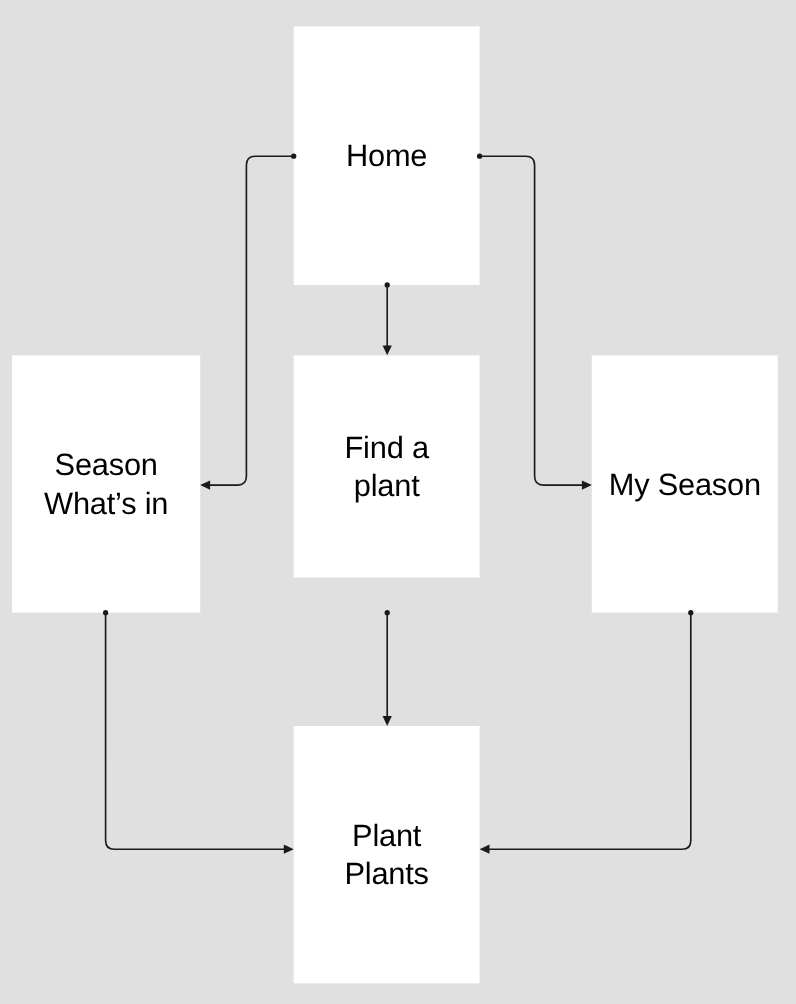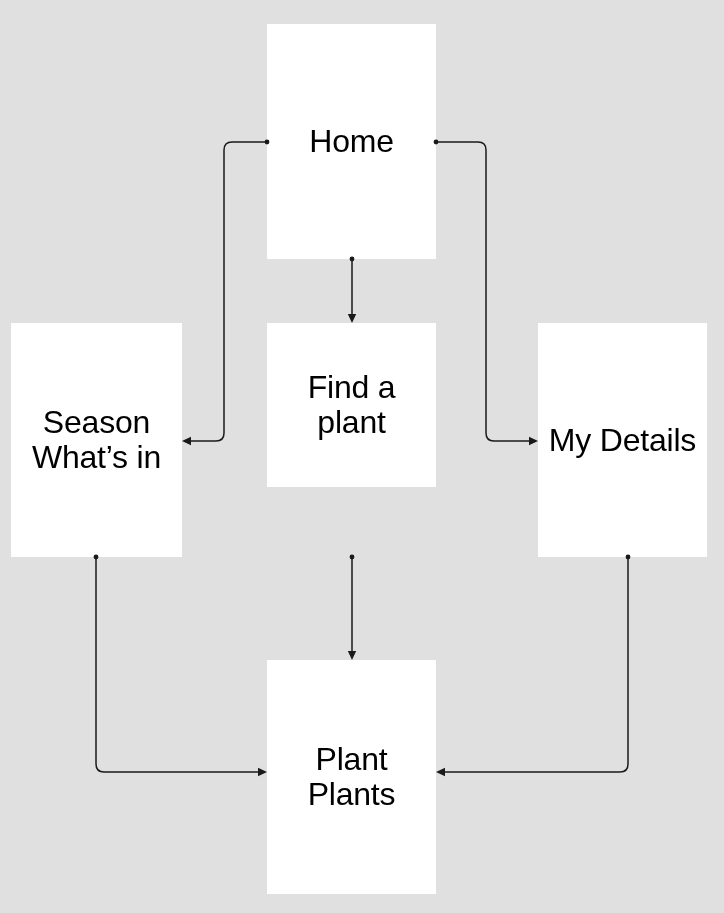--- a/index.html
+++ b/index.html
@@ -16,30 +16,30 @@
   }
   .node {
     position: absolute;
     background: #ffffff;
     display: flex;
     align-items: center;
     justify-content: center;
     text-align: center;
   }
   .node-label {
-    font-size: 32px;
+    font-size: 28px;
     line-height: 35px;
     color: #000000;
     letter-spacing: -0.2px;
     text-align: center;
   }
   .node-label span { display: block; }
   #node-home          { left: 267px; top: 24px;  width: 169px; height: 235px; }
   #node-season        { left: 11px;  top: 323px; width: 171px; height: 234px; }
-  #node-find          { left: 267px; top: 323px; width: 169px; height: 164px; }
+  #node-find          { left: 267px; top: 323px; width: 169px; height: 202px; }
   #node-myplants      { left: 538px; top: 323px; width: 169px; height: 234px; }
   #node-details       { left: 267px; top: 660px; width: 169px; height: 234px; }
   .edges {
     position: absolute;
     left: 0; top: 0;
     width: 724px; height: 913px;
     pointer-events: none;
   }
   .edges path {
     fill: none;
@@ -68,21 +68,21 @@
 
   <div class="node" id="node-find">
     <div class="node-label">
       <span>Find a</span>
       <span>plant</span>
     </div>
   </div>
 
   <div class="node" id="node-myplants">
     <div class="node-label">
-      <span>My Details</span>
+      <span>My Season</span>
     </div>
   </div>
 
   <div class="node" id="node-details">
     <div class="node-label">
       <span>Plant</span>
       <span>Plants</span>
     </div>
   </div>
 

